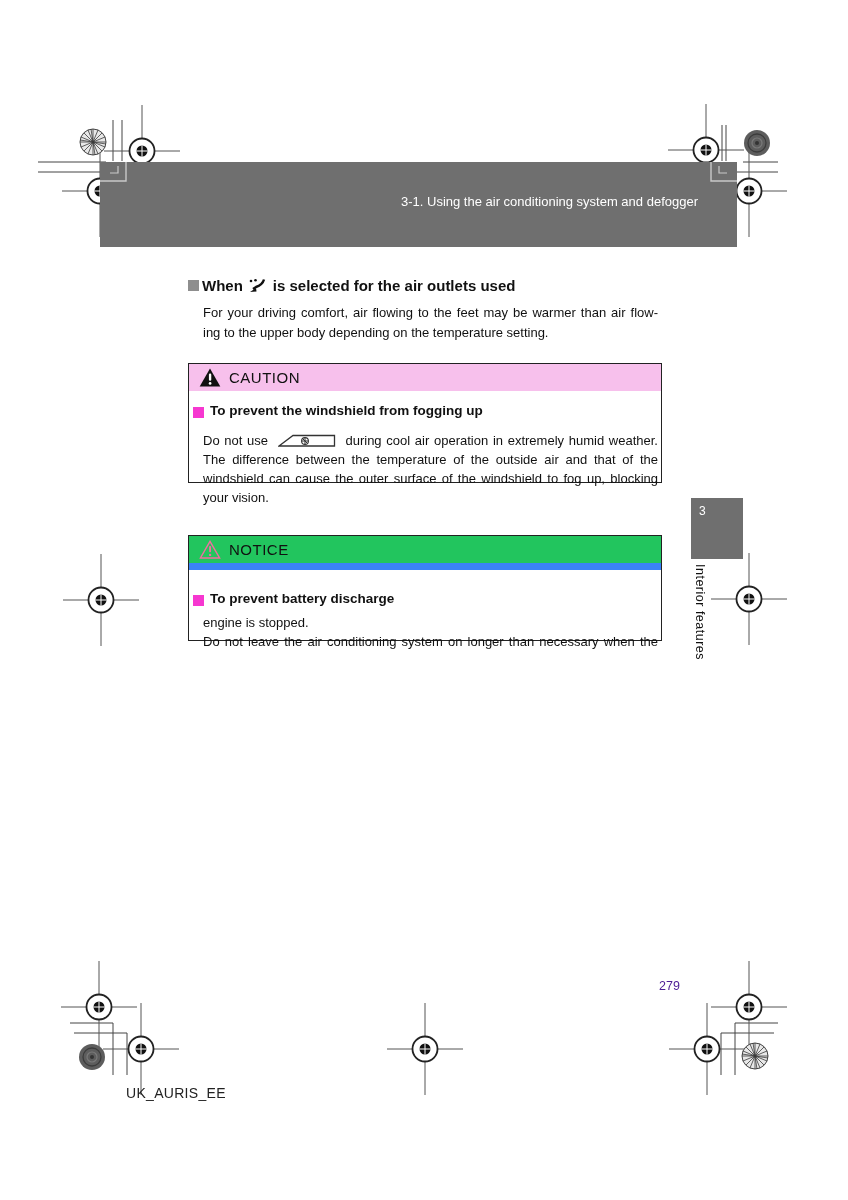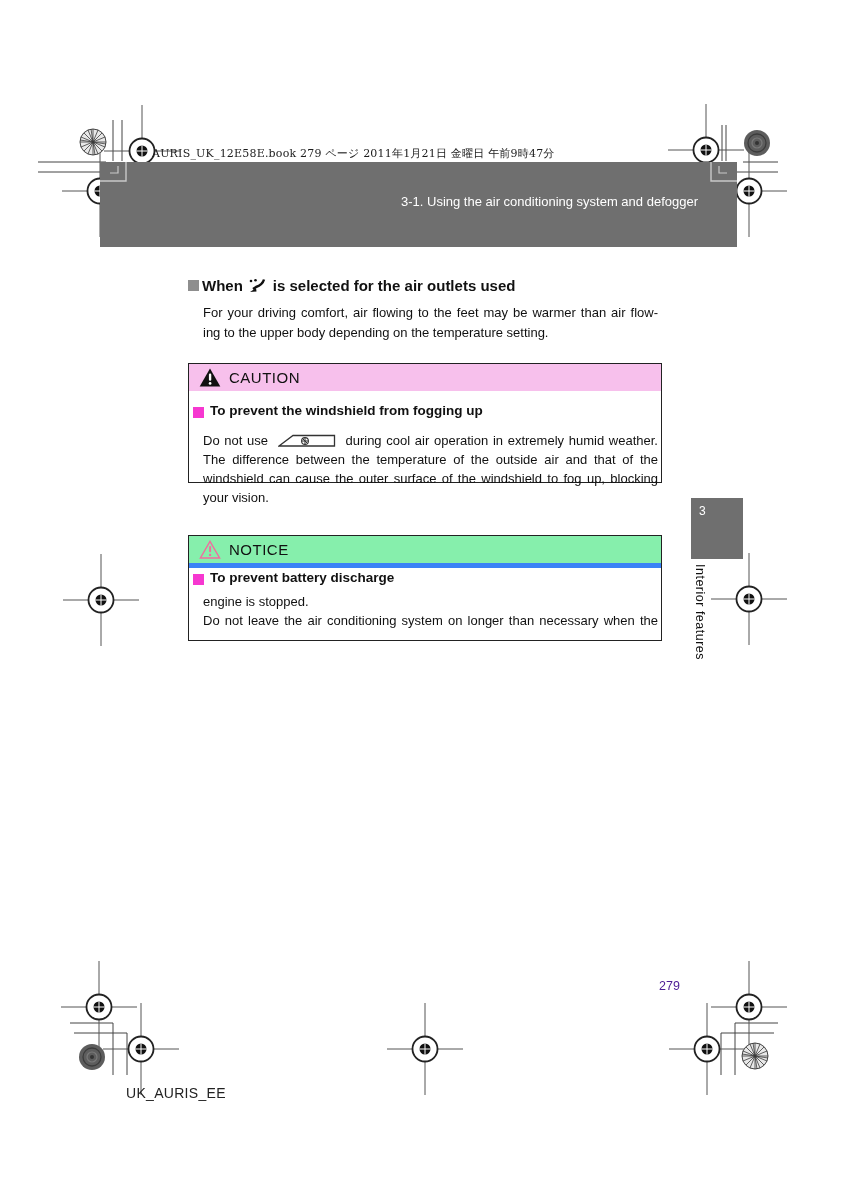--- a/index.html
+++ b/index.html
@@ -23,24 +23,24 @@
   .sec-heading svg{vertical-align:-2px;margin:0 4px;}
   .body-par{position:absolute;left:15px;top:25px;width:455px;font-size:13px;line-height:19.5px;}
   .tline{white-space:nowrap;}
   .jline{text-align:justify;text-align-last:justify;}
   
   .alert-box{position:absolute;left:0;width:474px;border:1px solid #222;box-sizing:border-box;background:#fff;}
   #caution-box{top:85px;height:120px;}
   #notice-box{top:257px;height:106px;}
   .alert-header{height:27px;display:flex;align-items:center;padding-left:10px;gap:8px;}
   #caution-box .alert-header{background:#f7c0ec;}
-  #notice-box .alert-header{background:#86efac;border-bottom:5px solid #3b82f6;}
+  #notice-box .alert-header{background:#22c55e;border-bottom:7px solid #3b82f6;}
   .alert-title{font-size:15px;letter-spacing:.5px;color:#111;}
   .item-row{display:flex;align-items:center;margin:12px 0 0 4px;white-space:nowrap;}
-  #notice-box .item-row{margin-top:2px;}
+  #notice-box .item-row{margin-top:21px;}
   .item-heading{font-weight:bold;font-size:13.5px;line-height:16px;}
   .alert-body{margin:12px 8px 0 14px;width:455px;font-size:13px;line-height:19px;}
   #notice-box .alert-body{margin-top:6px;}
   .alert-body svg{vertical-align:-3px;margin:0 5px;}
   
   .side-tab{position:absolute;left:691px;top:498px;width:52px;height:61px;background:#6f6f6f;z-index:2;}
   .side-tab .num{color:#fff;font-size:12px;padding:6px 0 0 8px;}
   .tab-label{position:absolute;left:693px;top:564px;writing-mode:vertical-rl;font-size:12.5px;
         letter-spacing:.5px;color:#111;z-index:2;white-space:nowrap;}
   
@@ -110,21 +110,20 @@
     <use href="#xh" x="425" y="1049"></use>
     <use href="#xh" x="749" y="1007"></use>
     <use href="#xh" x="707" y="1049"></use>
 
     <use href="#pinwheel" x="93" y="142"></use>
     <use href="#moire" x="757" y="143"></use>
     <use href="#moire" x="92" y="1057"></use>
     <use href="#pinwheel" x="755" y="1056"></use>
   </svg>
 
-  <div class="print-line">AURIS_UK_12E58E.book  279 ページ  2011年1月21日 金曜日 午前9時47分</div>
 
   <div class="chapter-bar">
     <svg width="637" height="85" style="position:absolute;left:0;top:0">
       <path d="M26,-1 V19 H0" fill="none" stroke="#c9c9c9" stroke-width="1.4"></path>
       <path d="M18,4 V11 H10" fill="none" stroke="#c9c9c9" stroke-width="1.2"></path>
       <path d="M611,-1 V19 H637" fill="none" stroke="#c9c9c9" stroke-width="1.4"></path>
       <path d="M619,4 V11 H627" fill="none" stroke="#c9c9c9" stroke-width="1.2"></path>
     </svg>
     <div class="title">3-1. Using the air conditioning system and defogger</div>
   </div>

